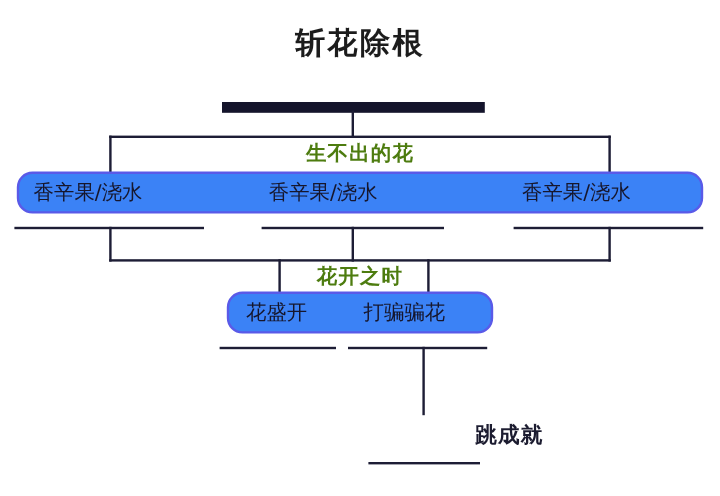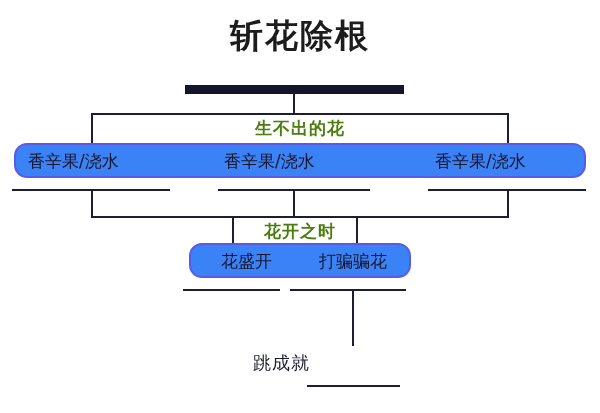--- a/index.html
+++ b/index.html
@@ -20,21 +20,21 @@
     background: #ffffff;
   }
 
   
   .title {
     position: absolute;
     left: 0;
     top: 16px;
     width: 600px;
     text-align: center;
-    font-size: 33px;
+    font-size: 25px;
     line-height: 40px;
     font-weight: 700;
     color: #1c1c1c;
     letter-spacing: 2px;
   }
 
   
   .hline {
     position: absolute;
     background: #1d1d35;
@@ -68,21 +68,21 @@
     white-space: nowrap;
   }
 
   #pill-top { left: 14px; top: 143px; width: 572px; height: 35px; }
   #pill-top .cell { position: absolute; }
   #pill-top .c0 { left: 12px; }
   #pill-top .c1 { left: 208px; }
   #pill-top .c2 { left: 419px; }
 
   #pill-mid { left: 189px; top: 243px; width: 222px; height: 35px; }
-  #pill-mid .cell { position: absolute; margin-left: 16px; }
+  #pill-mid .cell { position: absolute; }
   #pill-mid .m0 { left: 14px; }
   #pill-mid .m1 { left: 112px; text-align: right; }
 
   
   .outlabel {
     position: absolute;
     font-size: 17px;
     line-height: 20px;
     font-weight: 700;
     color: #4d7c0f;
@@ -91,25 +91,25 @@
     text-align: center;
     -webkit-text-stroke: 3.2px #ffffff;
     paint-order: stroke fill;
   }
 
   
   .leaf {
     position: absolute;
     font-size: 18px;
     line-height: 22px;
-    font-weight: 400;
+    font-weight: 700;
     color: #1c1c30;
     letter-spacing: 1px;
     white-space: nowrap;
-    text-align: left;
+    text-align: right;
   }
 </style>
 </head>
 <body>
 
 <div id="stage">
 
   <div class="title">斩花除根</div>
 
   <div class="thickbar" style="left:185px; top:85px; width:219px;"></div>

